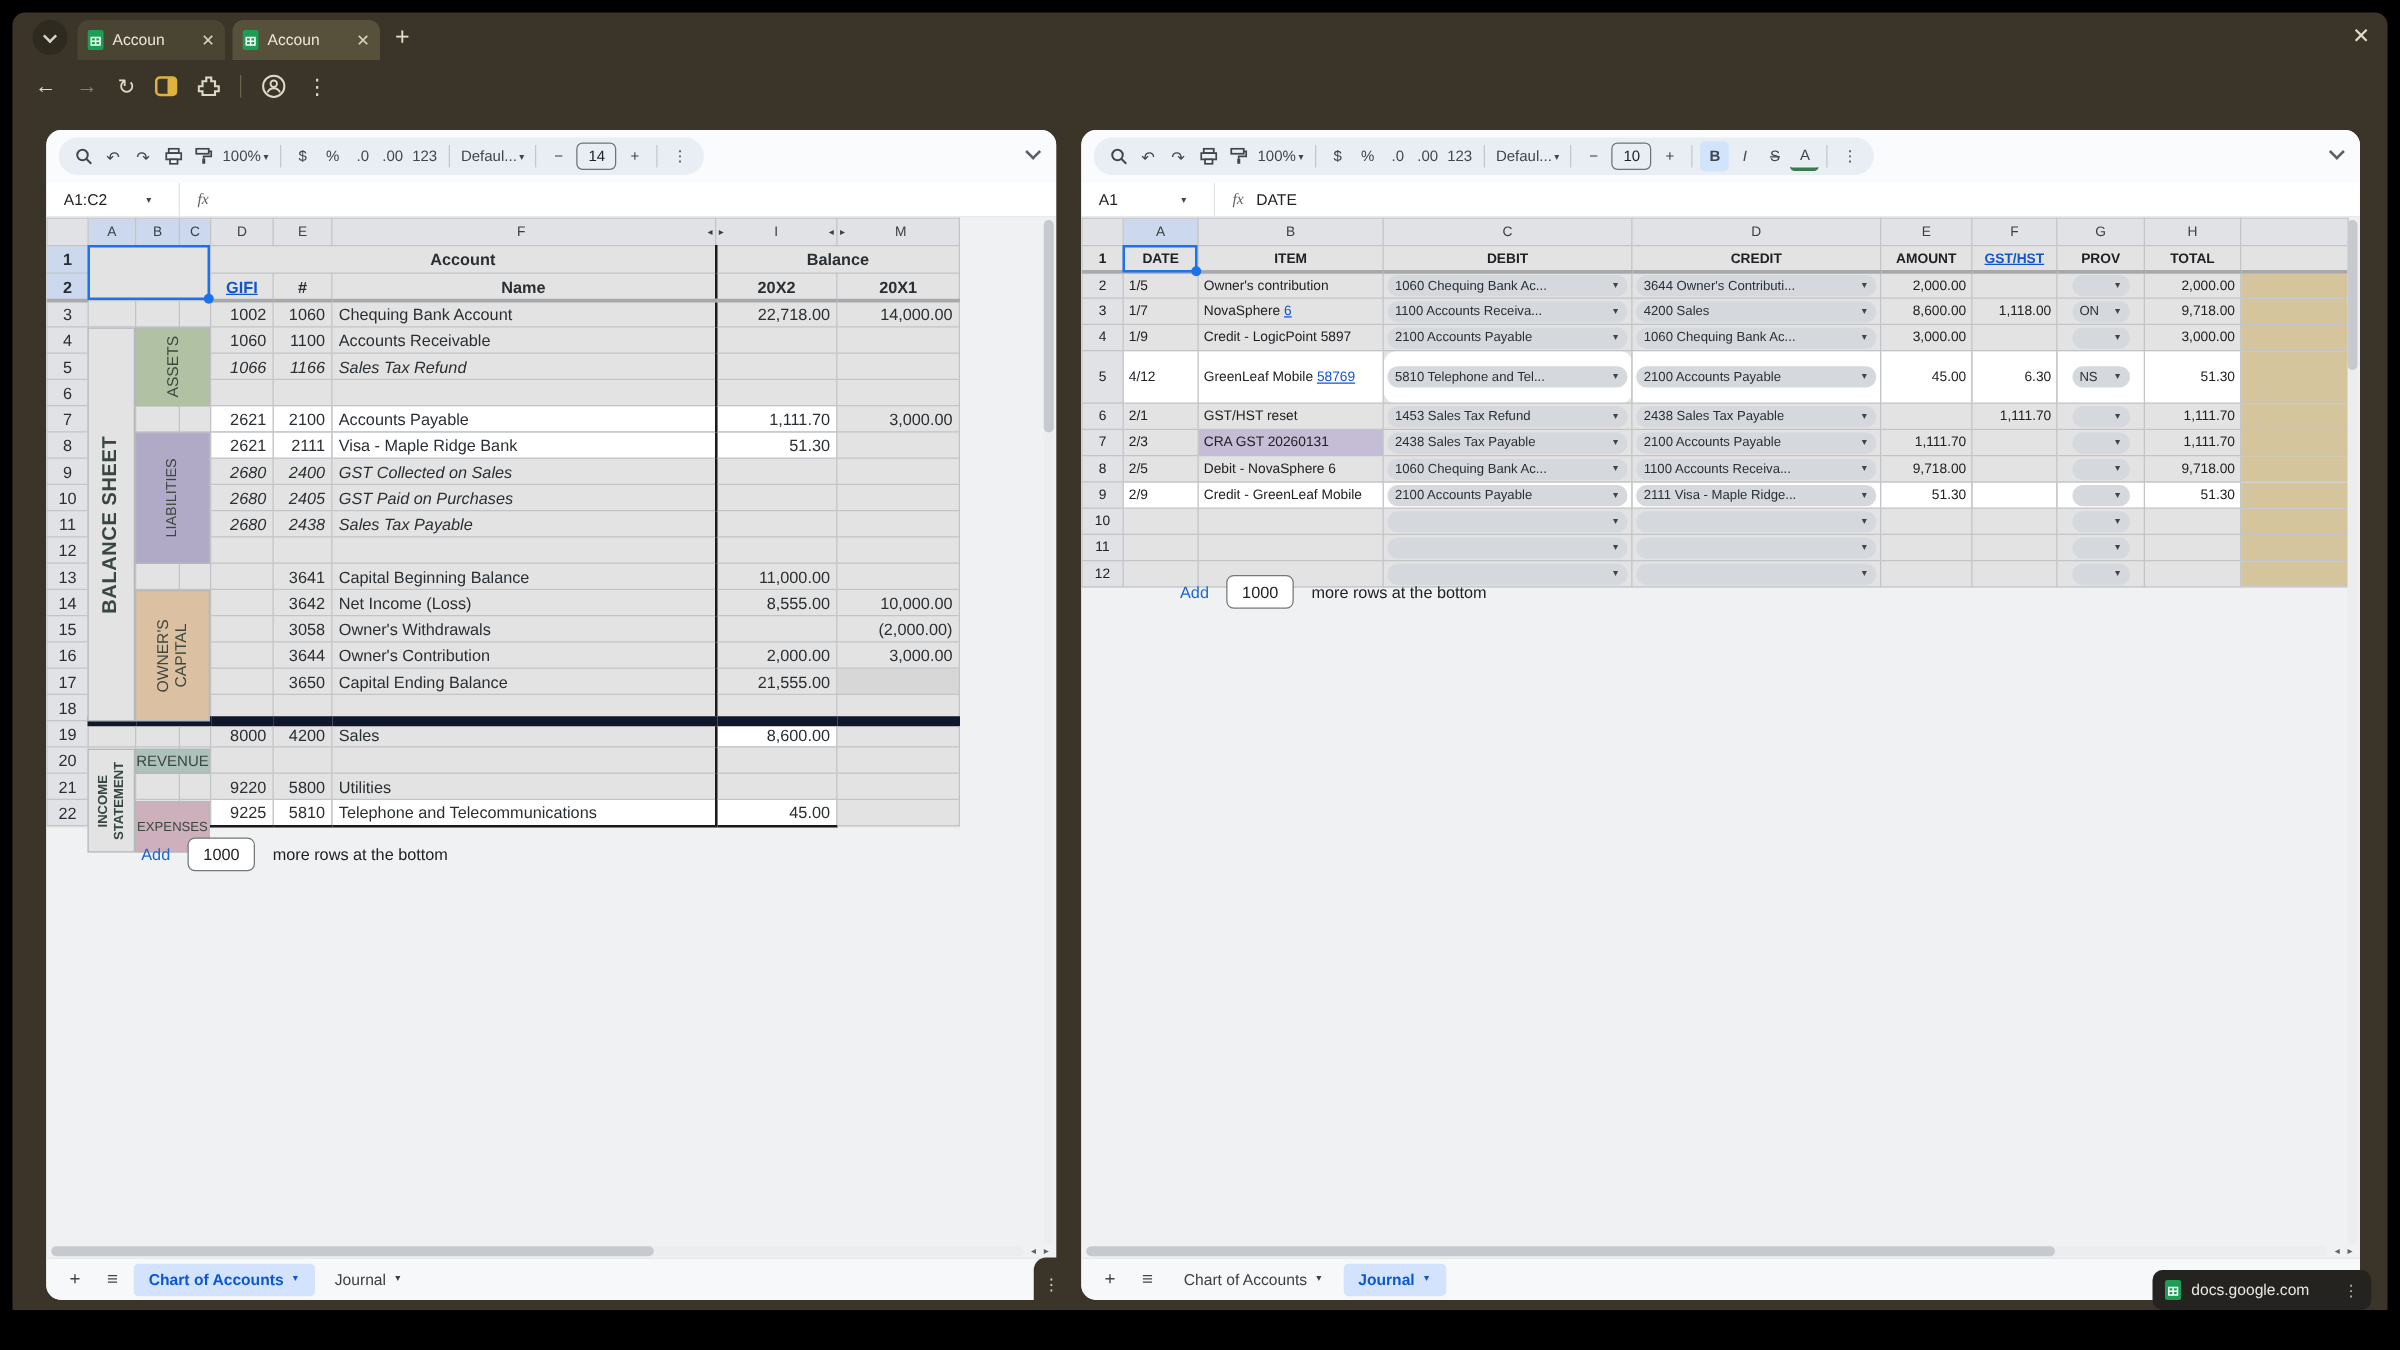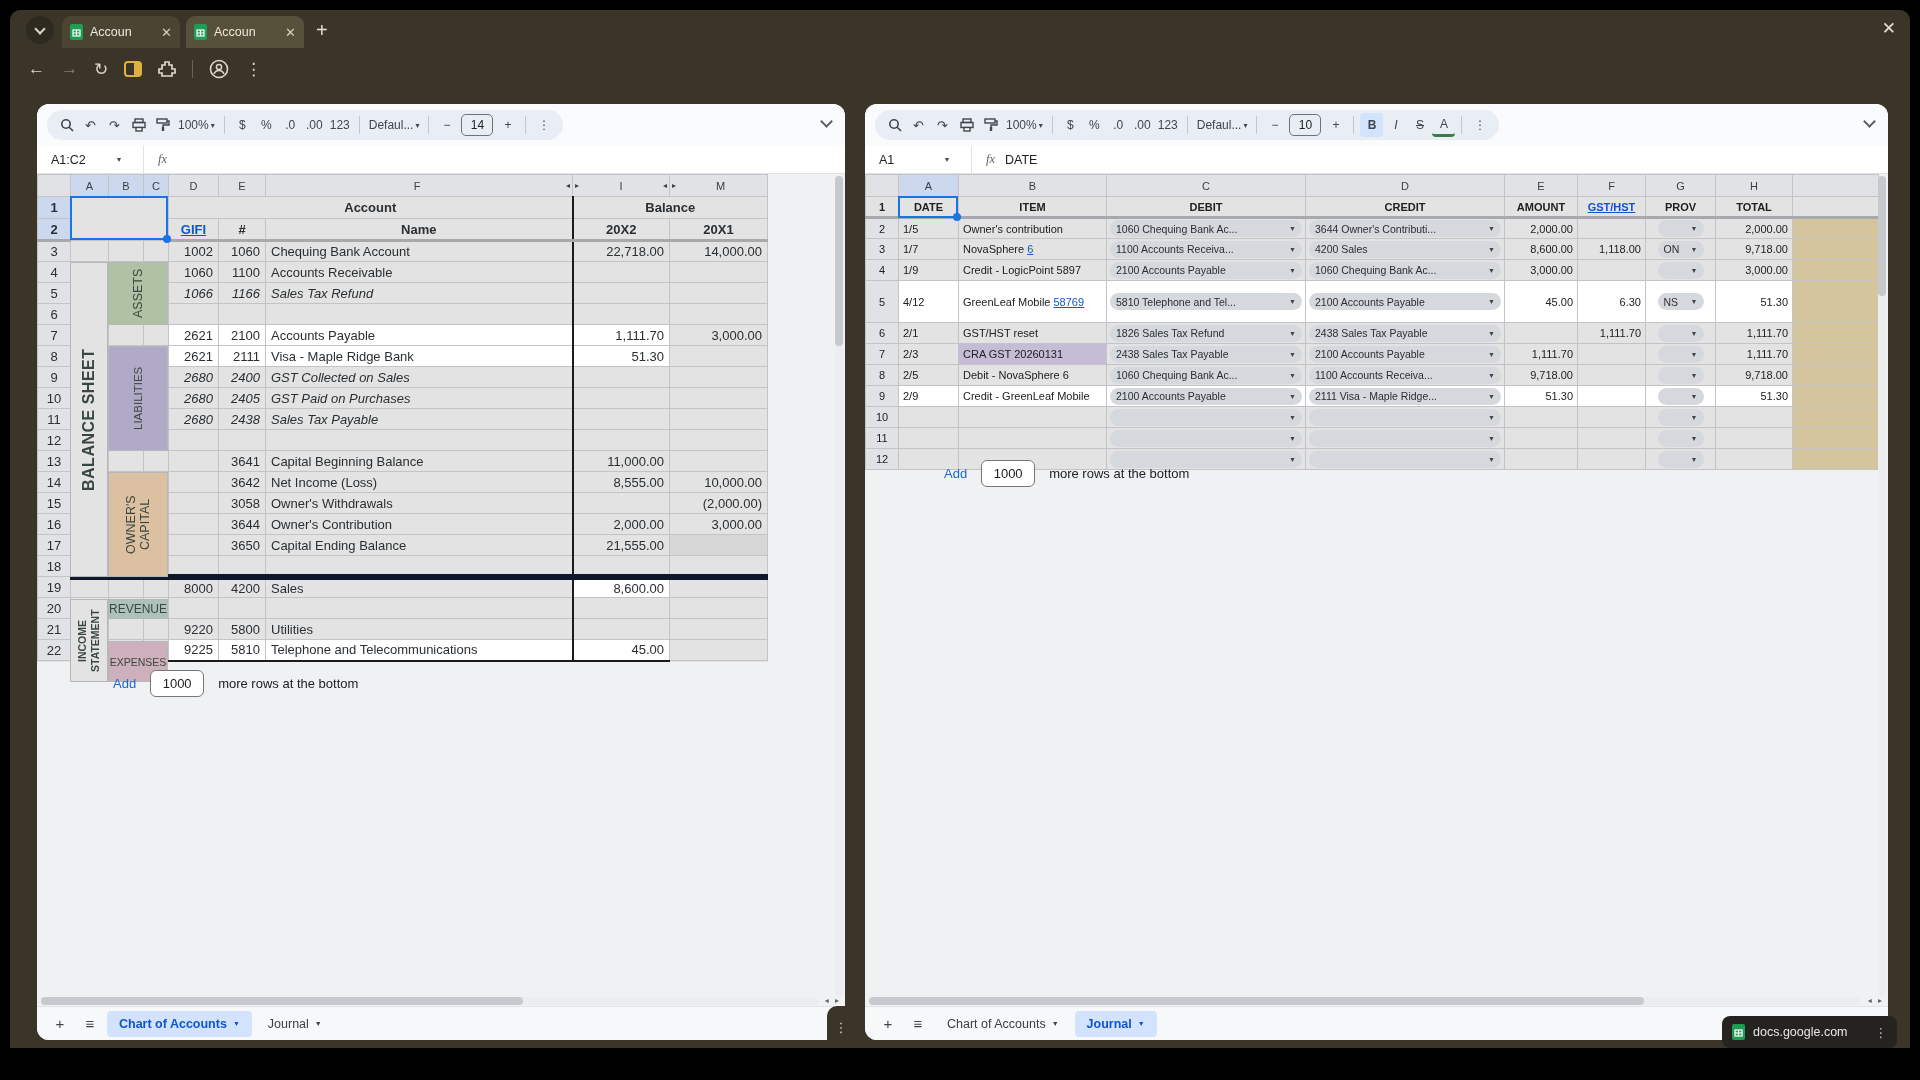--- a/index.html
+++ b/index.html
@@ -57,21 +57,21 @@
   
   #lt td{height:21px;font-size:13px;color:#2a2f33;padding:0 5px}
   #lt tr.hrow td{height:22px;font-weight:700;text-align:center}
   #lt td.num{text-align:right}
   #lt td.lft{text-align:left}
   #lt tr.it .tx{font-style:italic}
   #lt tr.wh .cd,#lt tr.wh .ce,#lt tr.wh .cf,#lt tr.wh .ci{background:#fff}
   #lt td.iw{background:#fff}
   #lt td.dk{background:#d7d7d7}
   #lt .bl{border-left:2px solid #1b1b1b}
-  #lt tr.topline td:not(.rh){border-top:6px solid #0f172a}
+  #lt tr.topline td:not(.rh){border-top:8px solid #0f172a}
   #lt tr.botline .cd,#lt tr.botline .ce,#lt tr.botline .cf,#lt tr.botline .ci{border-bottom:2px solid #1b1b1b}
   #lt tr.frz td,#lt tr.frz th{border-bottom:3px solid #a7a9ad}
   .link{color:#1155cc;text-decoration:underline}
   
   .blk{position:absolute;display:flex;align-items:center;justify-content:center;text-align:center;color:#3b463f;border:1px solid #b5b7ba}
   .vlab{writing-mode:vertical-rl;transform:rotate(180deg)}
   #b-bs{left:33px;top:88px;width:38px;height:315px;background:#e3e3e3;font-weight:700;font-size:16px;color:#394742;letter-spacing:.5px}
   #b-assets{left:71px;top:88px;width:60px;height:63px;background:#b1c2a4;font-size:12.5px}
   #b-liab{left:71px;top:172px;width:60px;height:105px;background:#b0aac7;font-size:11.5px}
   #b-oc{left:71px;top:298px;width:60px;height:105px;background:#dcc0a2;font-size:12.5px;line-height:1.15}
@@ -734,21 +734,21 @@
                   <span class="ca">▼</span>
                 </div>
               </td>
               <td class="rh2 num">3,000.00</td>
               <td class="ri"></td>
             </tr>
             <tr class="wh">
               <td class="rh">5</td>
               <td class="ra">4/12</td>
               <td class="rb"><span>GreenLeaf Mobile </span><span class="link">58769</span></td>
-              <td class="rc" style="padding: 12px 2px;">
+              <td class="rc" style="padding: 12px 2px; border-radius: 10px;">
                 <div class="chip">
                   <span class="cv">5810 Telephone and Tel...</span>
                   <span class="ca">▼</span>
                 </div>
               </td>
               <td class="rd" style="padding: 0px 2px;">
                 <div class="chip">
                   <span class="cv">2100 Accounts Payable</span>
                   <span class="ca">▼</span>
                 </div>
@@ -763,21 +763,21 @@
               </td>
               <td class="rh2 num">51.30</td>
               <td class="ri"></td>
             </tr>
             <tr class="">
               <td class="rh">6</td>
               <td class="ra">2/1</td>
               <td class="rb"><span>GST/HST reset</span></td>
               <td class="rc" style="padding: 0px 2px;">
                 <div class="chip">
-                  <span class="cv">1826 Sales Tax Refund</span>
+                  <span class="cv">1453 Sales Tax Refund</span>
                   <span class="ca">▼</span>
                 </div>
               </td>
               <td class="rd" style="padding: 0px 2px;">
                 <div class="chip">
                   <span class="cv">2438 Sales Tax Payable</span>
                   <span class="ca">▼</span>
                 </div>
               </td>
               <td class="re num"></td>

